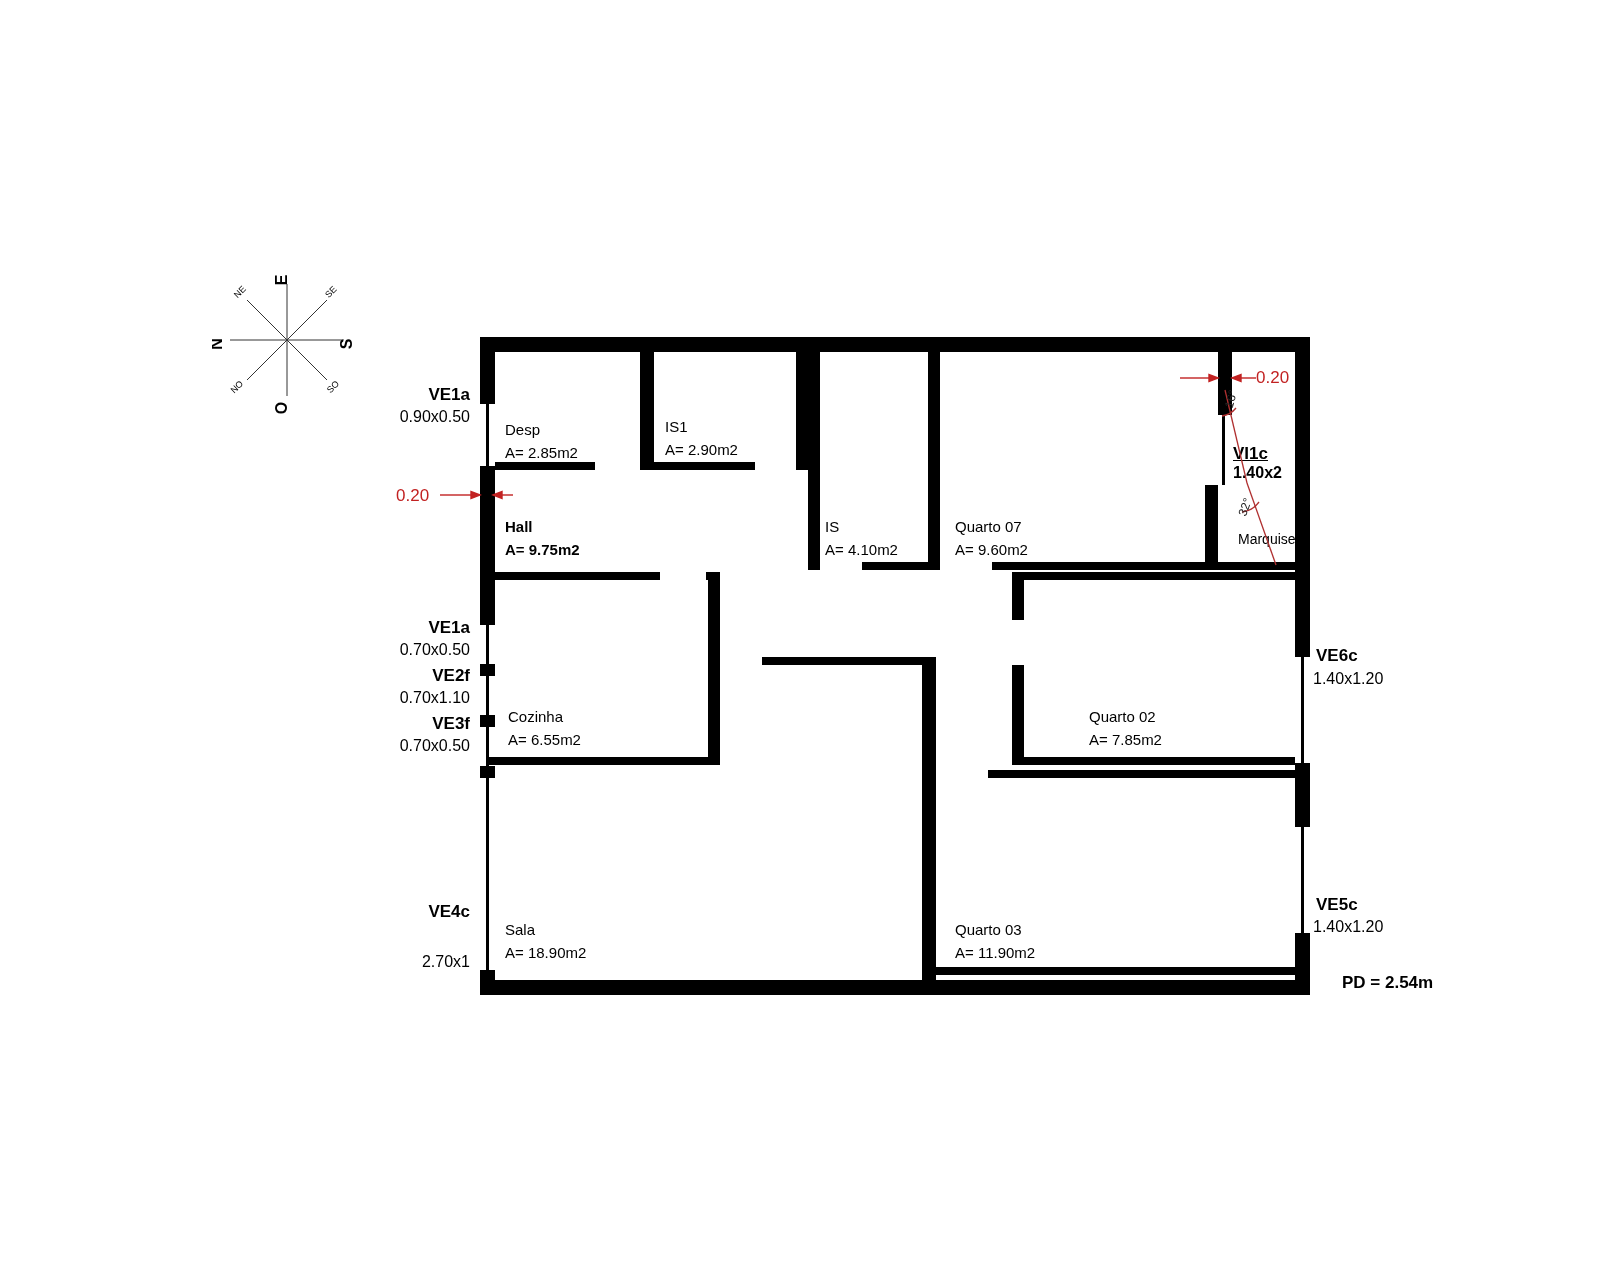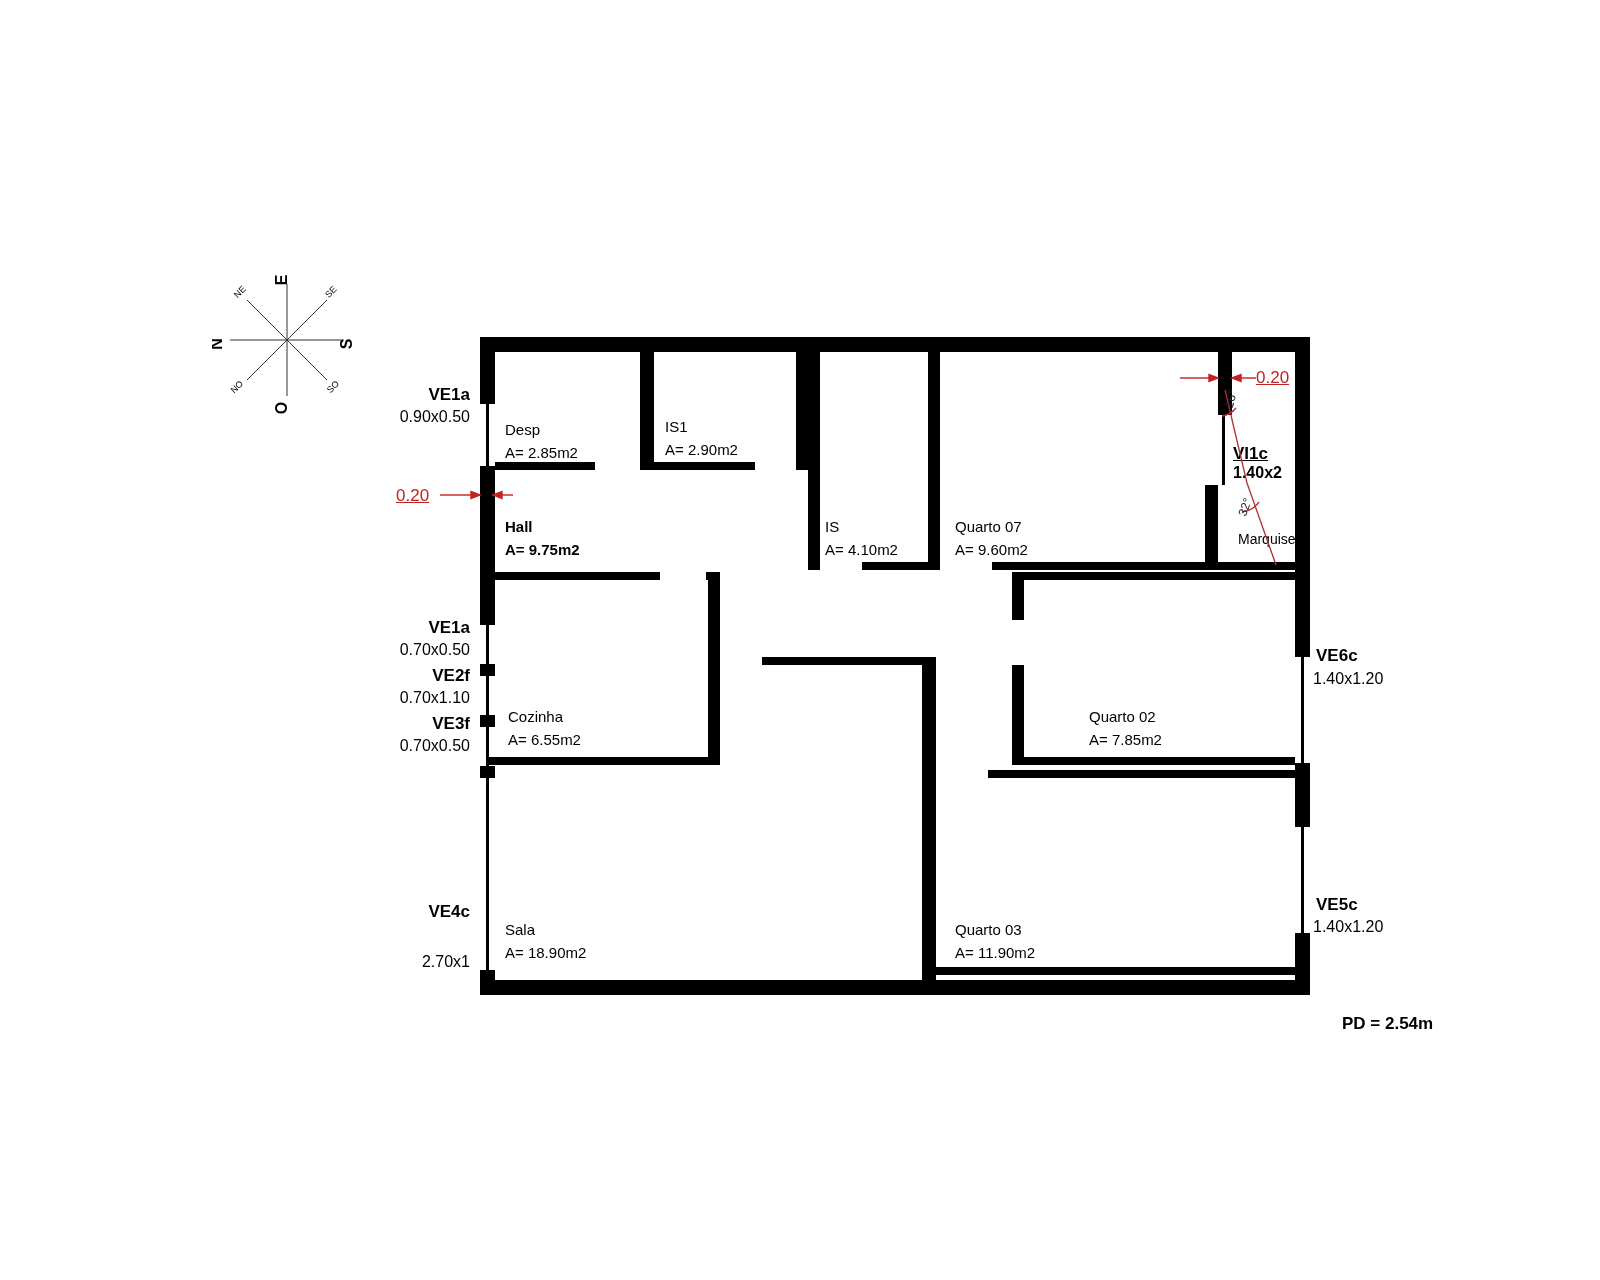--- a/index.html
+++ b/index.html
@@ -6,21 +6,21 @@
   body{width:1600px;height:1280px;position:relative;overflow:hidden;
        font-family:"Liberation Sans", sans-serif;color:#000;}
   #plan{position:absolute;left:0;top:0;width:1600px;height:1280px;}
   .wall{position:absolute;background:#000;}
   .wline{position:absolute;background:#000;}
   .tick{position:absolute;background:#000;}
   .room-label{position:absolute;font-size:15px;line-height:23px;color:#000;white-space:nowrap;}
   .win-code{position:absolute;font-size:17px;font-weight:bold;white-space:nowrap;}
   .win-size{position:absolute;font-size:16px;white-space:nowrap;}
   .right-align{width:85px;text-align:right;}
-  .red-dim{position:absolute;font-size:17px;color:#c22222;white-space:nowrap;text-decoration:underline;}
+  .red-dim{position:absolute;font-size:17px;color:#c22222;white-space:nowrap;}
   .angle-label{position:absolute;font-size:12px;color:#222;white-space:nowrap;}
   .pd-label{position:absolute;font-size:17px;font-weight:bold;white-space:nowrap;}
   .abs-svg{position:absolute;}
 </style>
 </head>
 <body>
 
 <div id="plan">
 
   <svg class="abs-svg" style="left:212px;top:270px;" width="150" height="145" viewBox="0 0 150 145">
@@ -158,21 +158,21 @@
 
   <div class="win-code" style="left:1233px;top:444px;text-decoration:underline;">VI1c</div>
   <div class="win-size" style="left:1233px;top:464px;font-weight:bold;">1.40x2</div>
 
   <div class="win-code" style="left:1316px;top:646px;">VE6c</div>
   <div class="win-size" style="left:1313px;top:670px;">1.40x1.20</div>
 
   <div class="win-code" style="left:1316px;top:895px;">VE5c</div>
   <div class="win-size" style="left:1313px;top:918px;">1.40x1.20</div>
 
-  <div class="pd-label" style="left:1342px;top:973px;margin-top:41px;">PD = 2.54m</div>
+  <div class="pd-label" style="left:1342px;top:973px;">PD = 2.54m</div>
 
   <div class="red-dim" style="left:396px;top:486px;">0.20</div>
   <svg class="abs-svg" style="left:438px;top:487px;" width="76" height="16" viewBox="0 0 76 16">
     <g stroke="#c22222" stroke-width="1.4" fill="#c22222">
       <line x1="2" y1="8" x2="34" y2="8"></line>
       <polygon points="42,8 33,4.5 33,11.5"></polygon>
       <line x1="63" y1="8" x2="75" y2="8"></line>
       <polygon points="55,8 64,4.5 64,11.5"></polygon>
     </g>
   </svg>

